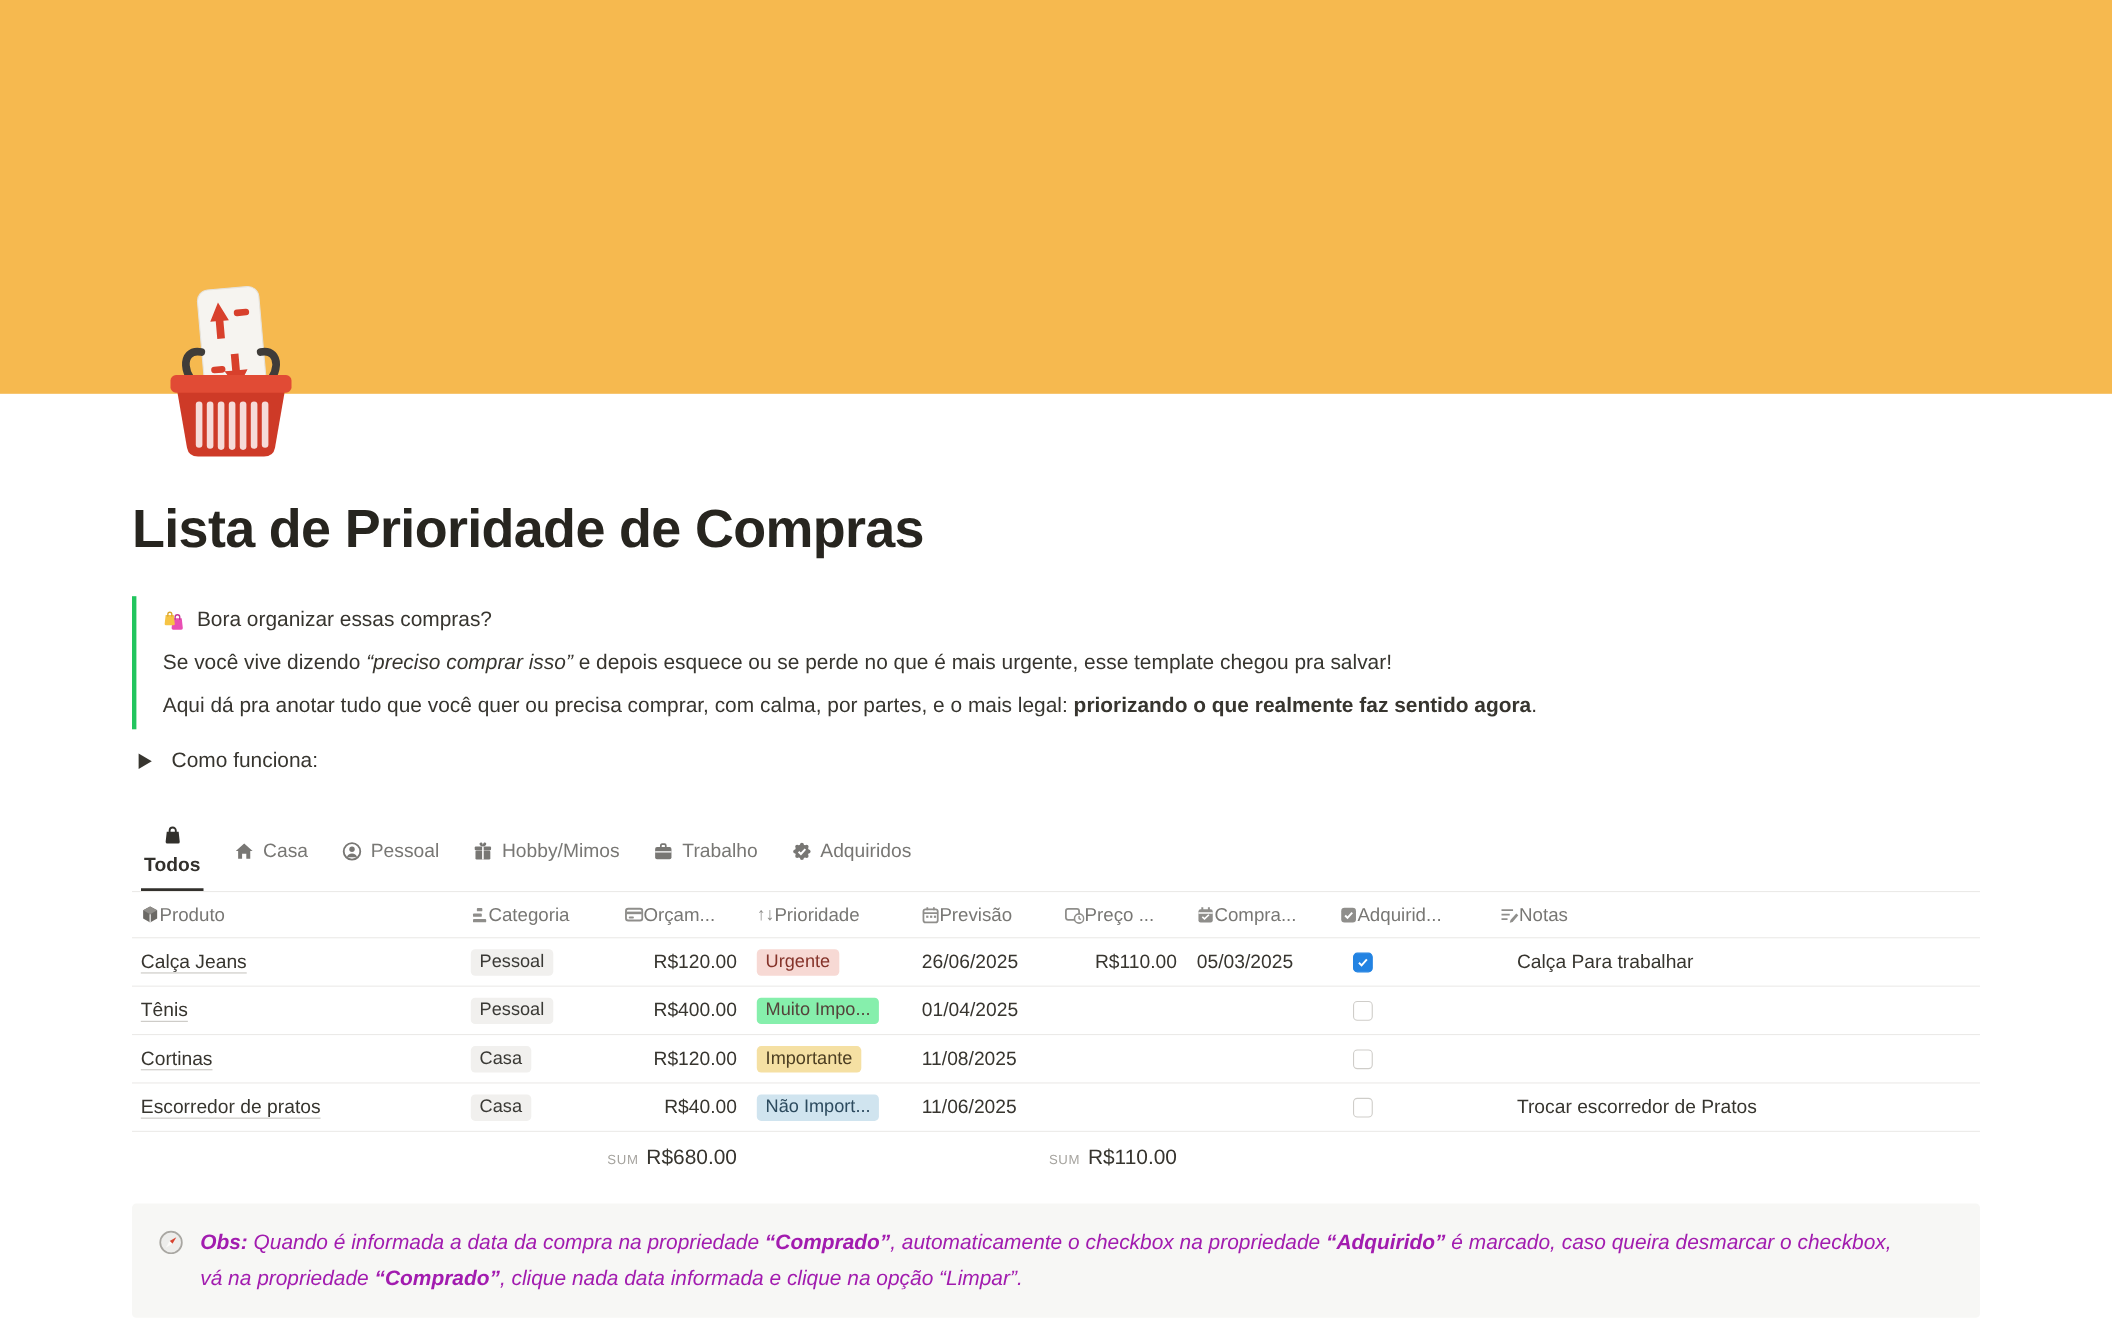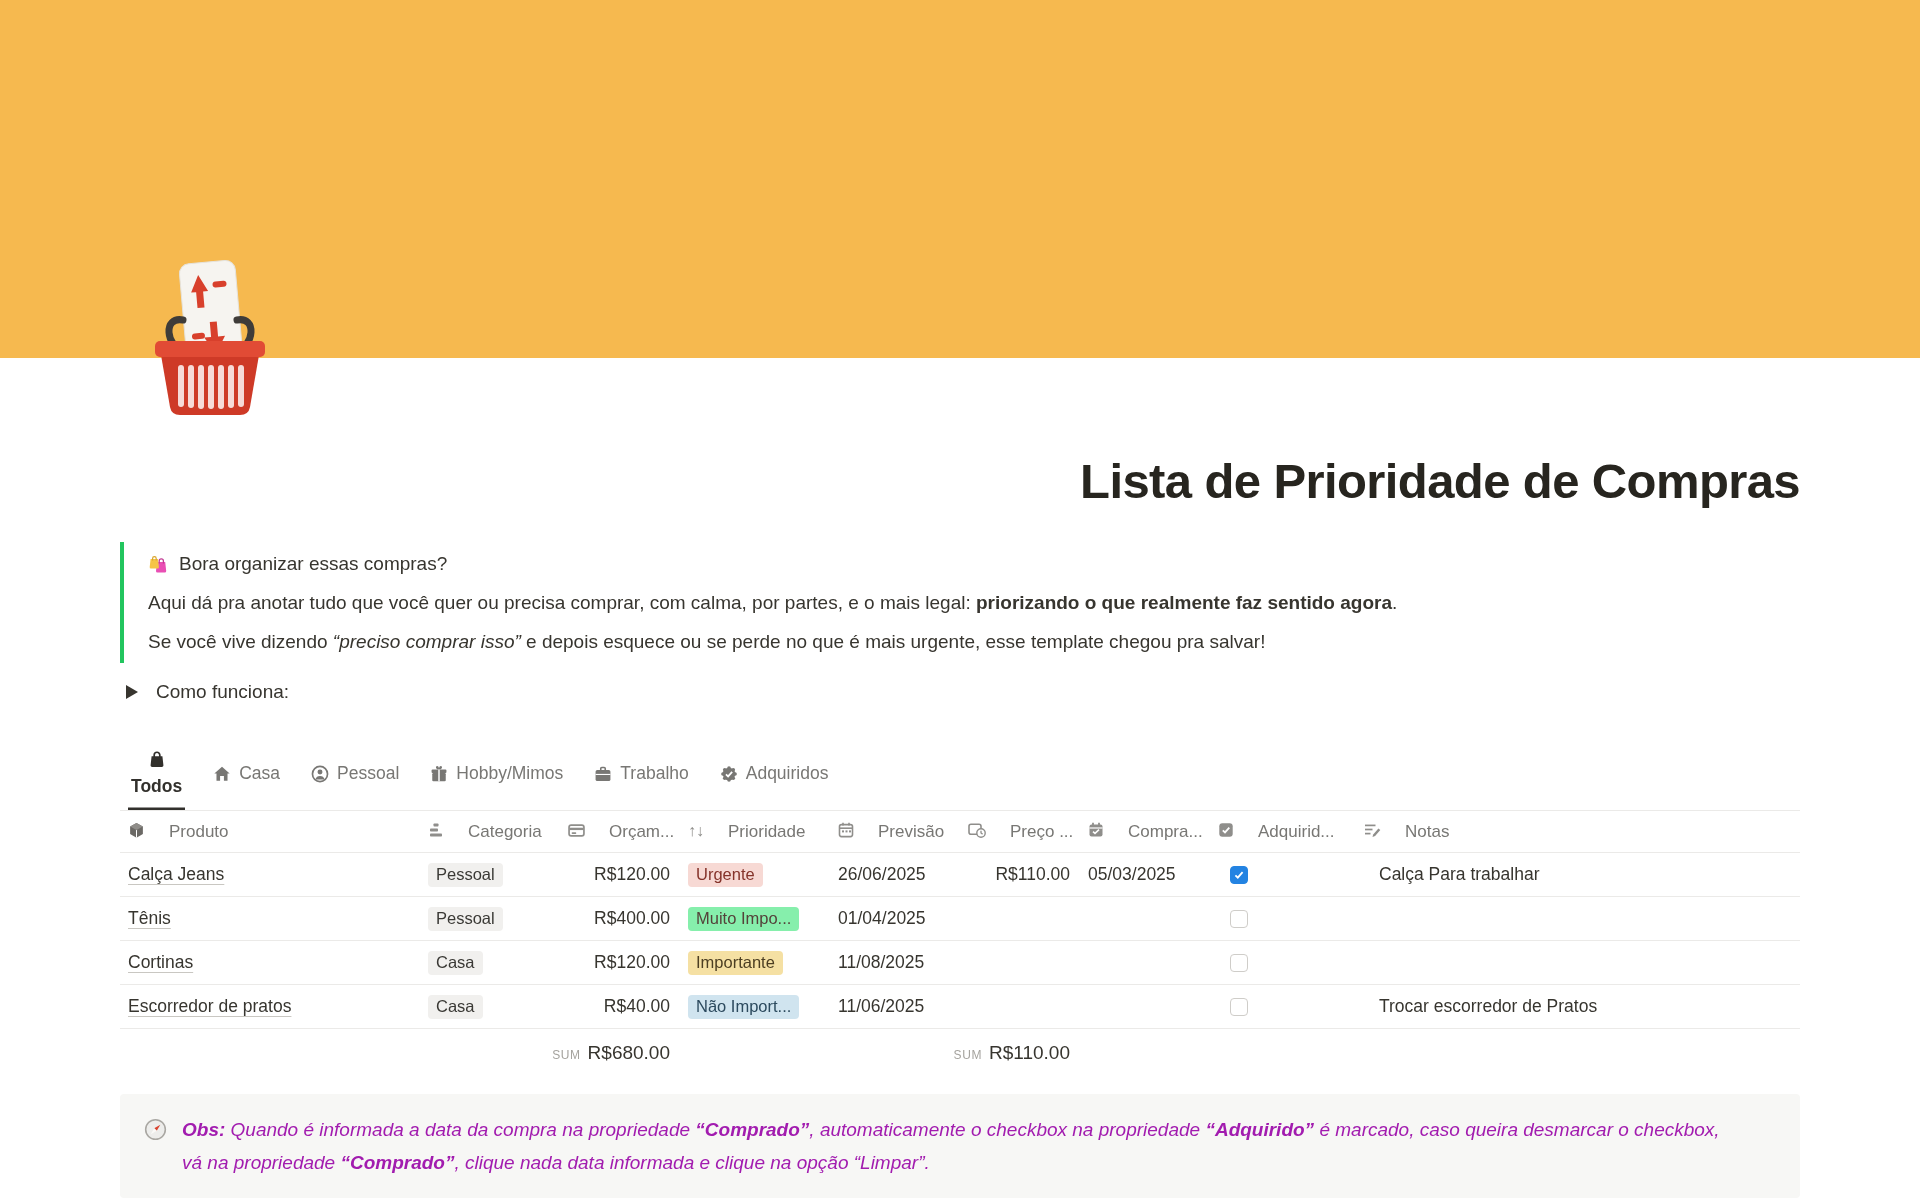--- a/index.html
+++ b/index.html
@@ -1,38 +1,38 @@
 <!DOCTYPE html>
 <html><head>
 <meta charset="utf-8">
 <style>
   html,body{margin:0;padding:0;overflow:hidden;}
   body{width:1920px;height:1199px;background:#fff;color:#37352F;
        font-family:"Liberation Sans","DejaVu Sans",sans-serif;position:relative;}
   .banner{height:358px;background:#F6B94F;}
   .page-icon{position:absolute;left:145px;top:258px;width:130px;height:160px;}
   .content{padding:0 120px;}
-  .page-title{margin-top:94px;font-size:49px;font-weight:700;letter-spacing:-0.6px;color:#27251F;line-height:58px;text-align:right;}
+  .page-title{margin-top:94px;font-size:49px;font-weight:700;letter-spacing:-0.6px;color:#27251F;line-height:58px;}
   
   .quote{margin-top:32px;border-left:4px solid #22c55e;padding:2px 0 2px 24px;}
   .quote .qline{margin:0;font-size:19px;line-height:39px;color:#37352F;display:flex;align-items:center;gap:9px;}
   .qtext i{font-style:italic;}
   .qtext b{font-weight:700;}
   
   .toggle{margin-top:9px;display:flex;align-items:center;height:39px;font-size:19px;}
   .tri{width:0;height:0;border-left:12px solid #37352F;border-top:7.5px solid transparent;border-bottom:7.5px solid transparent;margin-left:6px;margin-right:18px;}
   
   .tabs{margin-top:28px;display:flex;gap:25px;border-bottom:1px solid #EBEAE8;padding-left:8px;}
   .tab{display:flex;align-items:center;gap:8px;padding:11px 3px 13px 3px;font-size:17.5px;color:#787774;font-weight:500;cursor:pointer;}
   .tab svg{flex:0 0 auto;}
   .tab.active{color:#32302C;font-weight:700;box-shadow:inset 0 -2.5px 0 #32302C;flex-direction:column;}
   
   .grid{display:grid;grid-template-columns:300px 140px 120px 150px 130px 120px 130px 145px 1fr;align-items:center;}
   .thead{height:41px;border-bottom:1px solid #EBEAE8;}
-  .th{display:flex;gap:24px;color:#787774;font-size:17px;padding-left:8px;white-space:nowrap;overflow:hidden;}
+  .th{display:flex;align-items:center;gap:0;color:#787774;font-size:17px;padding-left:8px;white-space:nowrap;overflow:hidden;}
   .th .updown{font-size:16px;color:#8F8E8B;}
   .trow{height:43px;border-bottom:1px solid #EBEAE8;}
   .td{font-size:17.5px;padding-left:8px;display:flex;align-items:center;height:100%;white-space:nowrap;}
   .td.money{justify-content:flex-end;padding-right:10px;padding-left:0;}
   .td.c-adq{padding-left:20px;}
   .td.c-notas{padding-left:24px;}
   .link{text-decoration:underline;text-decoration-color:#C9C7C2;text-underline-offset:4px;text-decoration-thickness:1px;}
   .badge{padding:2.5px 8px;border-radius:4px;font-size:16.5px;white-space:nowrap;}
   .badge-gray{background:#F1F0EE;color:#3A3935;}
   .badge-red{background:#F7D9D4;color:#85332A;}
@@ -90,24 +90,24 @@
     <p class="qline">
       <svg class="hicon" width="22" height="22" viewBox="0 0 22 22">
         <path d="M9 9 h8.2 l1 9 a1.5 1.5 0 0 1 -1.5 1.6 h-7.2 a1.5 1.5 0 0 1 -1.5 -1.6 Z" fill="#E94FB4"></path>
         <path d="M11.2 10.5 V8 a2.1 2.1 0 0 1 4.2 0 v2.5" stroke="#C13A93" fill="none" stroke-width="1.3"></path>
         <path d="M2.6 6 h7.4 l.9 8 a1.3 1.3 0 0 1 -1.3 1.5 H3 a1.3 1.3 0 0 1 -1.3 -1.5 Z" fill="#F6C445"></path>
         <path d="M4.6 7.5 V5.4 a1.8 1.8 0 0 1 3.6 0 V7.5" stroke="#D9A52C" fill="none" stroke-width="1.2"></path>
       </svg>
       <span class="qtext">Bora organizar essas compras?</span>
     </p>
     <p class="qline">
-        <span class="qtext"><span>Aqui dá pra anotar tudo que você quer ou precisa comprar, com calma, por partes, e o mais legal: </span><b>priorizando o que realmente faz sentido agora</b><span>.</span></span>
+        <span class="qtext"><span>Se você vive dizendo </span><i>“preciso comprar isso”</i><span> e depois esquece ou se perde no que é mais urgente, esse template chegou pra salvar!</span></span>
       </p>
     <p class="qline">
-        <span class="qtext"><span>Se você vive dizendo </span><i>“preciso comprar isso”</i><span> e depois esquece ou se perde no que é mais urgente, esse template chegou pra salvar!</span></span>
+        <span class="qtext"><span>Aqui dá pra anotar tudo que você quer ou precisa comprar, com calma, por partes, e o mais legal: </span><b>priorizando o que realmente faz sentido agora</b><span>.</span></span>
       </p>
   </div>
 
   <div class="toggle">
     <span class="tri"></span>
     <span>Como funciona:</span>
   </div>
 
   <div class="tabs">
     <div class="tab active">

